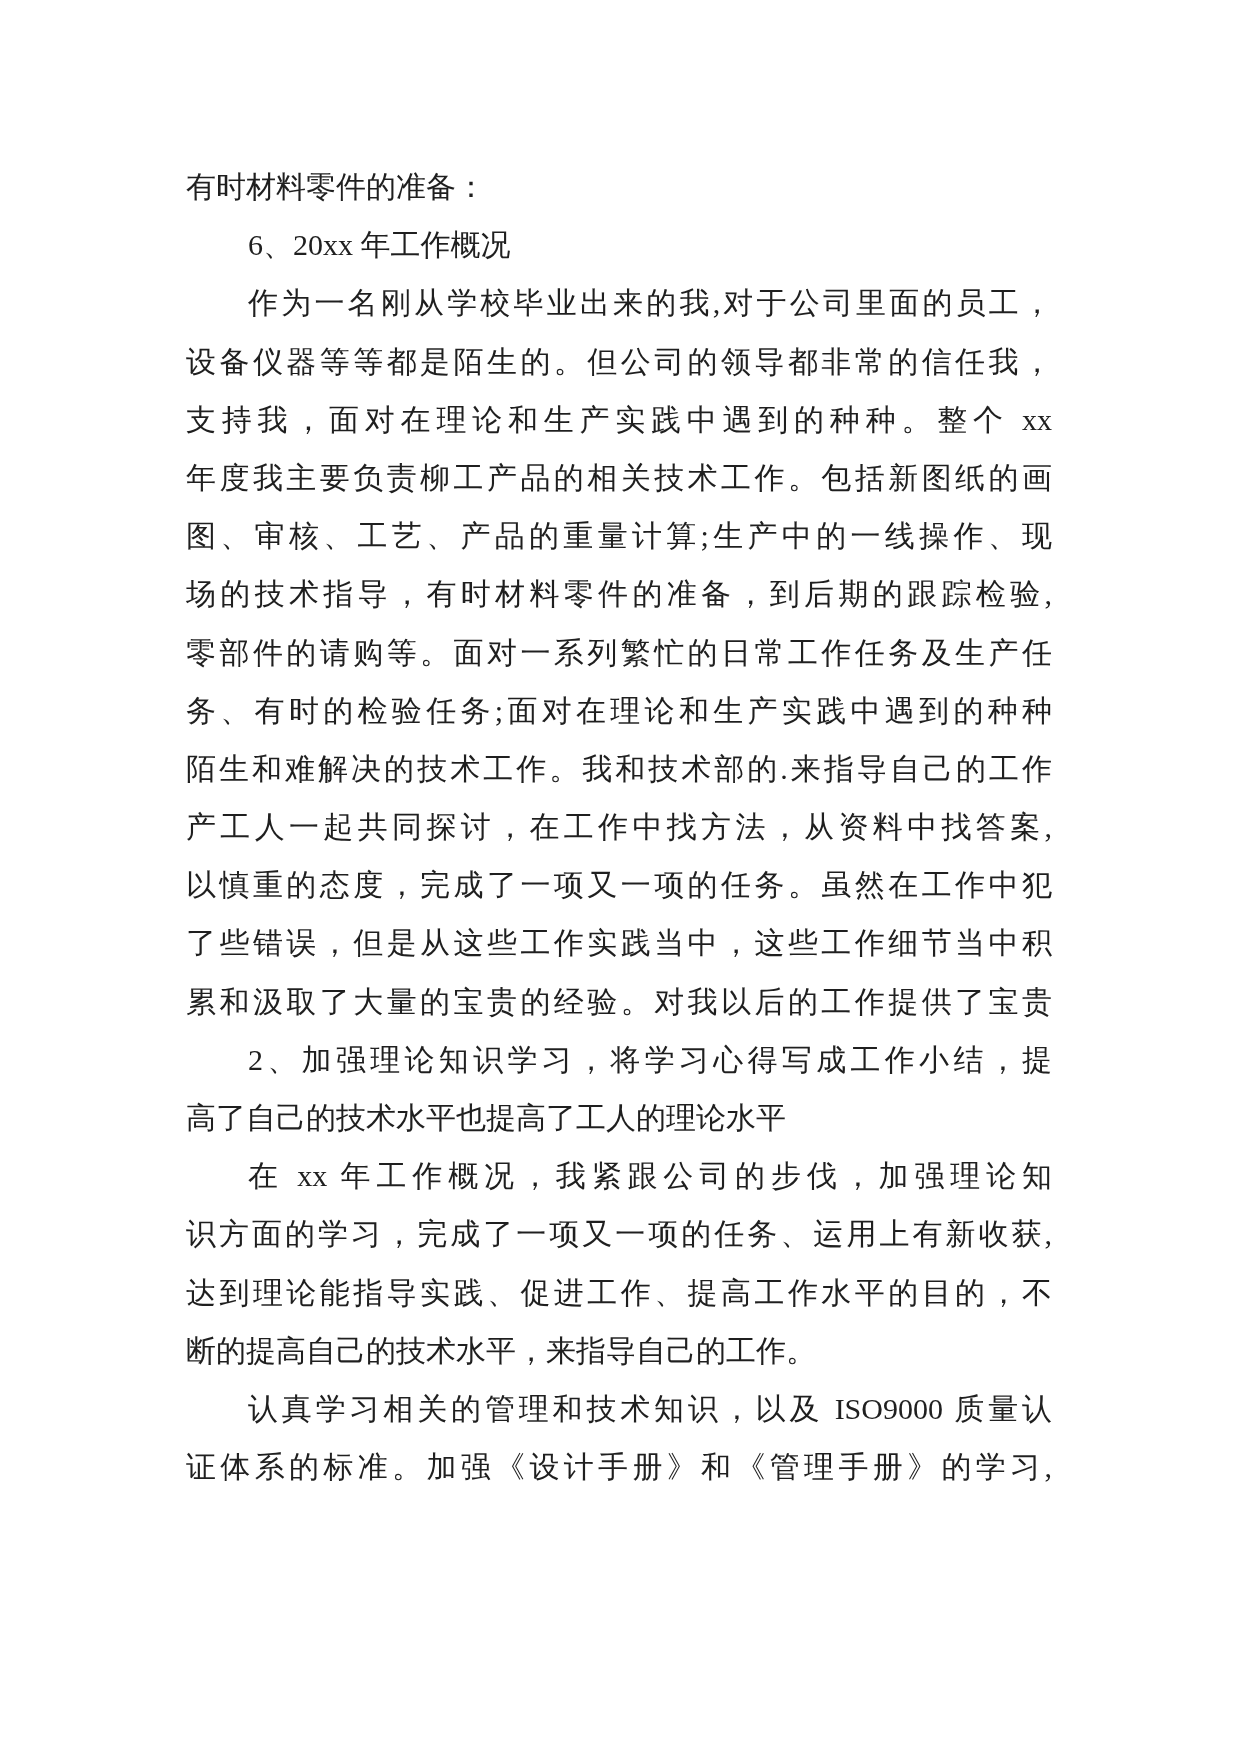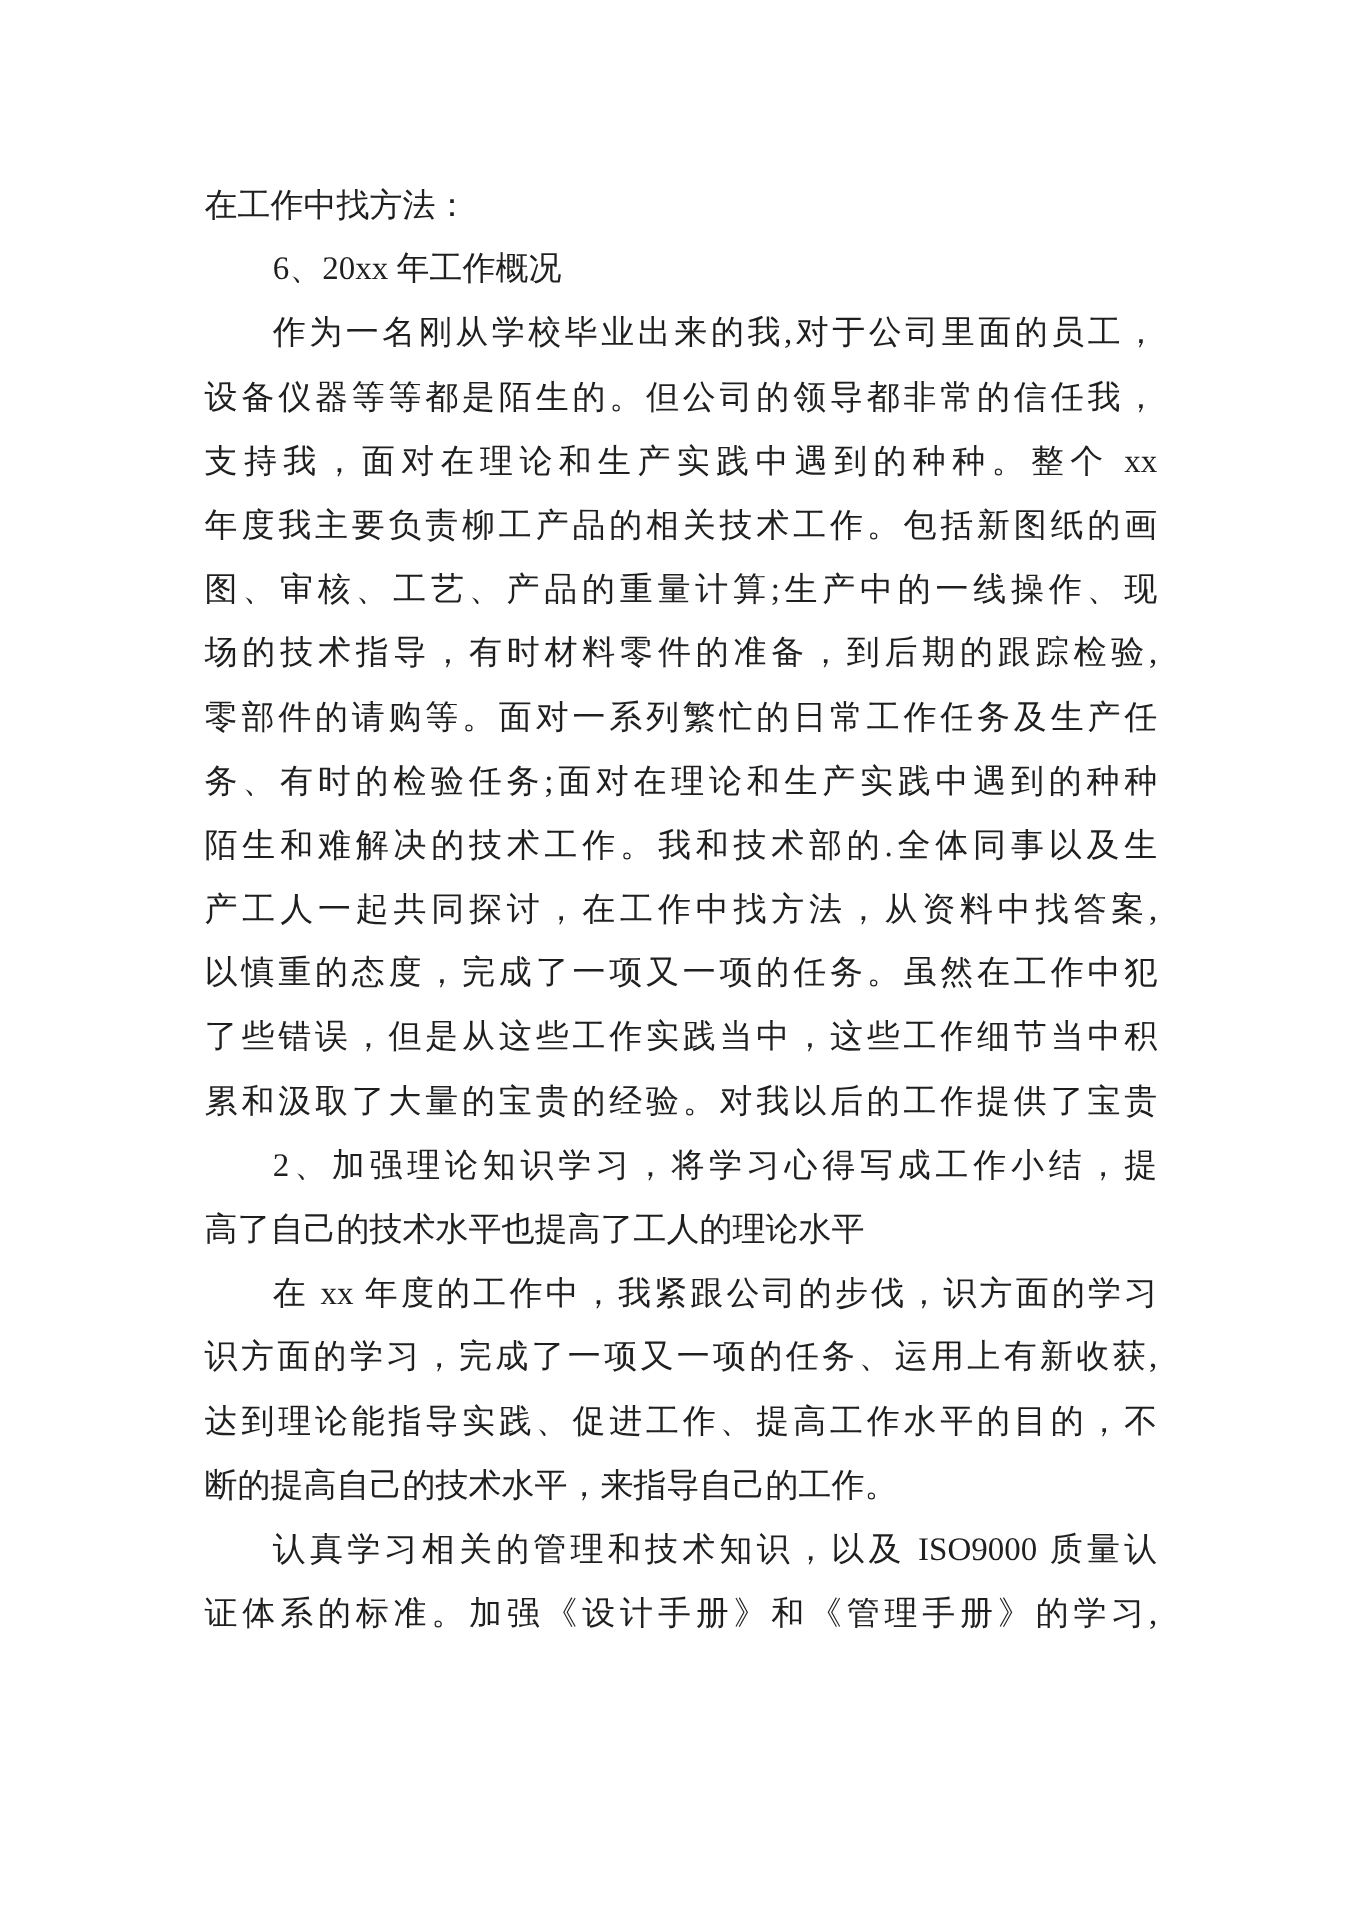--- a/index.html
+++ b/index.html
@@ -37,37 +37,37 @@
   }
   .line.indent {
     padding-left: 62px;
   }
 </style>
 </head>
 <body>
 
 <div class="page">
   <div class="text-block" style="color: rgb(31, 31, 31);">
-      <div class="line natural">在工作中找方法：</div>
+      <div class="line natural">有时材料零件的准备：</div>
       <div class="line indent natural">6、20xx 年工作概况</div>
       <div class="line indent">作为一名刚从学校毕业出来的我,对于公司里面的员工，</div>
       <div class="line">设备仪器等等都是陌生的。但公司的领导都非常的信任我，</div>
       <div class="line">支持我，面对在理论和生产实践中遇到的种种。整个 xx</div>
       <div class="line">年度我主要负责柳工产品的相关技术工作。包括新图纸的画</div>
       <div class="line">图、审核、工艺、产品的重量计算;生产中的一线操作、现</div>
       <div class="line">场的技术指导，有时材料零件的准备，到后期的跟踪检验,</div>
       <div class="line">零部件的请购等。面对一系列繁忙的日常工作任务及生产任</div>
       <div class="line">务、有时的检验任务;面对在理论和生产实践中遇到的种种</div>
-      <div class="line">陌生和难解决的技术工作。我和技术部的.全体同事以及生</div>
+      <div class="line">陌生和难解决的技术工作。我和技术部的.来指导自己的工作</div>
       <div class="line">产工人一起共同探讨，在工作中找方法，从资料中找答案,</div>
       <div class="line">以慎重的态度，完成了一项又一项的任务。虽然在工作中犯</div>
       <div class="line">了些错误，但是从这些工作实践当中，这些工作细节当中积</div>
       <div class="line">累和汲取了大量的宝贵的经验。对我以后的工作提供了宝贵</div>
       <div class="line indent">2、加强理论知识学习，将学习心得写成工作小结，提</div>
       <div class="line natural">高了自己的技术水平也提高了工人的理论水平</div>
-      <div class="line indent">在 xx 年度的工作中，我紧跟公司的步伐，识方面的学习</div>
+      <div class="line indent">在 xx 年工作概况，我紧跟公司的步伐，加强理论知</div>
       <div class="line">识方面的学习，完成了一项又一项的任务、运用上有新收获,</div>
       <div class="line">达到理论能指导实践、促进工作、提高工作水平的目的，不</div>
       <div class="line natural">断的提高自己的技术水平，来指导自己的工作。</div>
       <div class="line indent">认真学习相关的管理和技术知识，以及 ISO9000 质量认</div>
       <div class="line">证体系的标准。加强《设计手册》和《管理手册》的学习,</div>
     </div>
 </div>
 
 </body></html>

